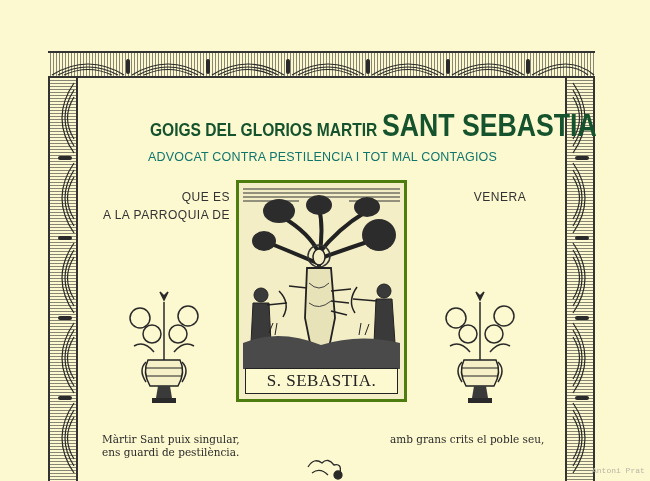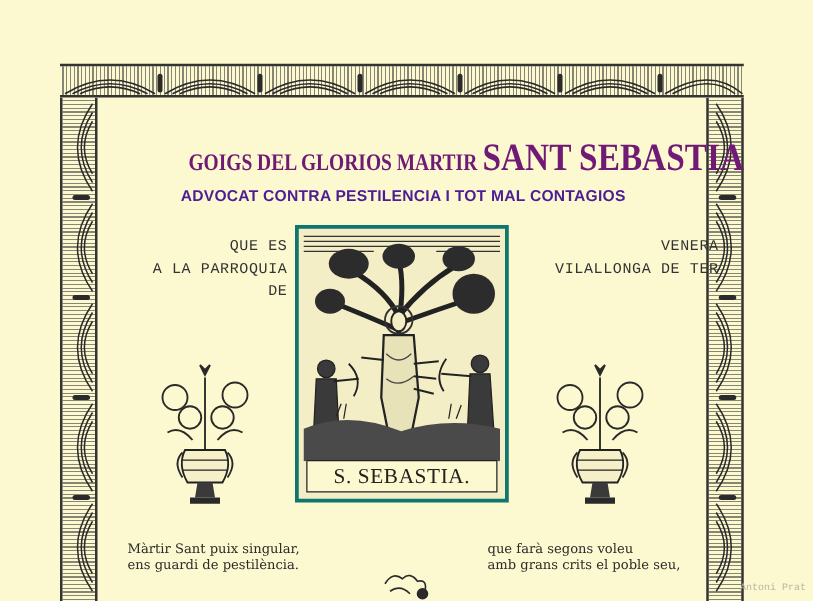--- a/index.html
+++ b/index.html
@@ -25,35 +25,35 @@
       repeating-linear-gradient(0deg, transparent 0 2px, rgba(40,40,40,.55) 2px 3px),
       #fcf8cf;
     border-left:2px solid #333; border-right:2px solid #333;
   }
   .border-left { left:48px; }
   .border-right { left:565px; }
   .border-top svg, .border-left svg, .border-right svg { position:absolute; left:0; top:0; }
 
   .title-row {
     left:100px; top:108px; width:440px; text-align:left; white-space:nowrap;
-    font-family:Liberation Serif, serif; font-weight:bold; color:#701a75;
+    font-family:Liberation Sans, sans-serif; font-weight:bold; color:#14532d;
   }
   .title-small { font-size:19px; letter-spacing:0; transform:scaleX(.82); display:inline-block; transform-origin:right center; }
   .title-big { font-size:31px; letter-spacing:0; transform:scaleX(.86); display:inline-block; transform-origin:left center; }
   .subtitle {
     left:100px; top:150px; width:445px; text-align:center;
-    font-family:"Liberation Sans", sans-serif; font-weight:bold; font-size:12.5px; letter-spacing:.2px; color:#4c1d95;
-  }
-  .side-text { font-family:Liberation Mono, monospace; font-size:12px; letter-spacing:.5px; line-height:18px; color:#333; }
+    font-family:"Liberation Sans", sans-serif; font-weight:normal; font-size:12.5px; letter-spacing:.2px; color:#0f766e;
+  }
+  .side-text { font-family:Liberation Sans, sans-serif; font-size:12px; letter-spacing:.5px; line-height:18px; color:#333; }
   .left-text { left:100px; top:188px; width:130px; text-align:right; }
-  .right-text { left:425px; top:188px; width:150px; text-align:right; }
+  .right-text { left:425px; top:188px; width:150px; text-align:center; }
 
   .woodcut {
     left:236px; top:180px; width:171px; height:222px; box-sizing:border-box;
-    border:3px solid #0f766e; background:#f3eec6;
+    border:3px solid #4d7c0f; background:#f3eec6;
   }
   .woodcut .caption-box {
     position:absolute; left:6px; right:6px; bottom:5px; height:24px;
     border:1.5px solid #222; background:#fcf8cf;
     font-family:"Liberation Serif", serif; font-size:17px; text-align:center; line-height:23px; letter-spacing:.5px; color:#222;
   }
   .vase { width:80px; height:120px; }
   .stanza {
     font-family:"DejaVu Serif", serif; font-size:10.5px; line-height:12.5px; color:#2b2b2b;
   }
@@ -127,21 +127,20 @@
   <span class="title-big">SANT SEBASTIA</span>
 </div>
 <div class="abs subtitle">ADVOCAT CONTRA PESTILENCIA I TOT MAL CONTAGIOS</div>
 
 <div class="abs side-text left-text">
   <div>QUE ES</div>
   <div>A LA PARROQUIA DE</div>
 </div>
 <div class="abs side-text right-text">
   <div>VENERA</div>
-  <div>VILALLONGA DE TER</div>
 </div>
 
 <div class="abs woodcut">
   <svg width="165" height="186" viewBox="0 0 165 186" style="position:absolute;left:0;top:0">
 
     <g stroke="#333" stroke-width="1">
       <line x1="4" y1="6" x2="161" y2="6"></line>
         <line x1="4" y1="10" x2="161" y2="10"></line>
       <line x1="4" y1="14" x2="161" y2="14"></line>
         <line x1="4" y1="18" x2="60" y2="18"></line>
@@ -251,18 +250,17 @@
       <circle cx="38" cy="20" r="4" fill="#2a2a2a"></circle>
     </g>
   </svg>
 </div>
 
 <div class="abs stanza stanza-left">
   <div>Màrtir Sant puix singular,</div>
   <div>ens guardi de pestilència.</div>
 </div>
 <div class="abs stanza stanza-right">
-  <div>que farà segons voleu</div>
   <div>amb grans crits el poble seu,</div>
 
 </div>
 
 <div class="abs watermark">Antoni Prat</div>
 
 </body></html>

